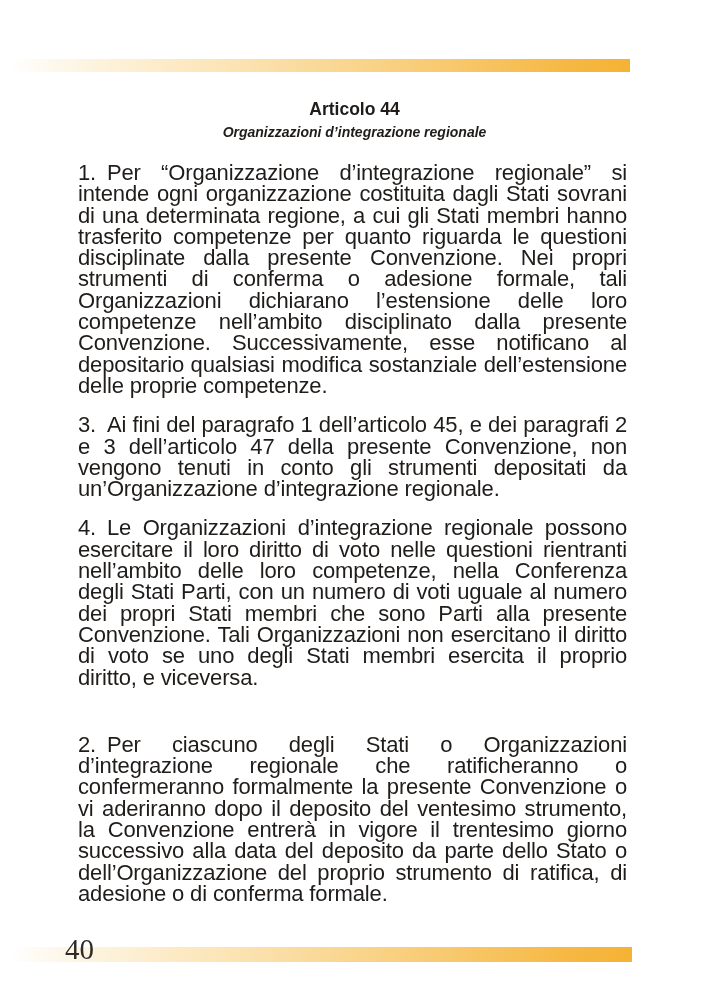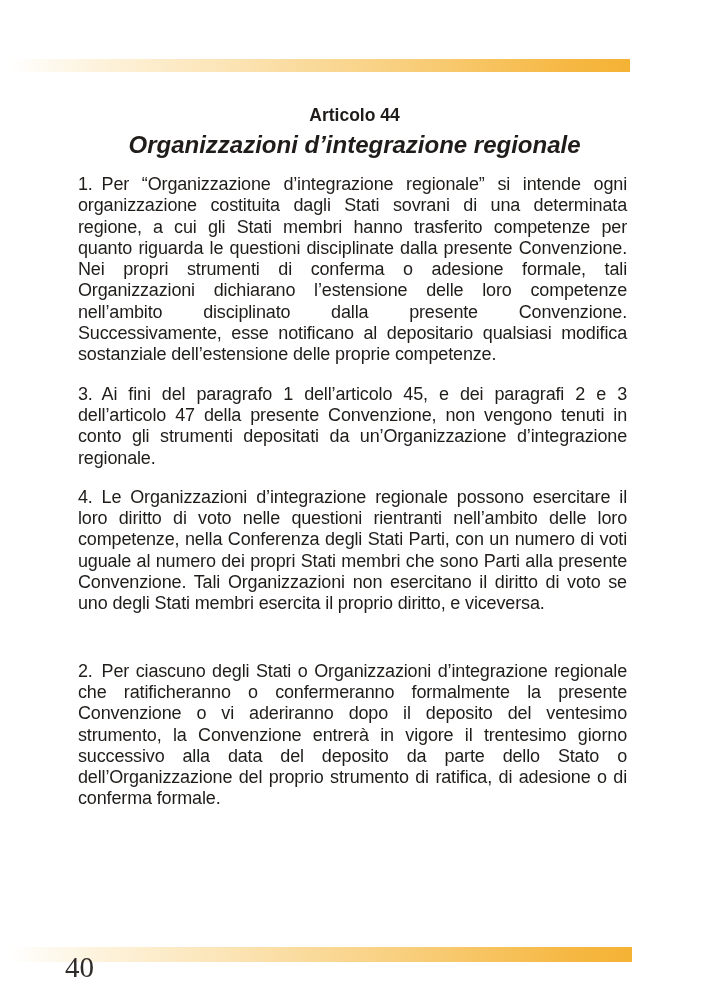--- a/index.html
+++ b/index.html
@@ -36,47 +36,46 @@
   
   .page-number {
     position: absolute;
     left: 65px;
     top: 934px;
     z-index: 2;
     font-family: "Liberation Serif", serif;
     font-size: 29px;
     line-height: 1.1;
     color: #2f2b29;
-    margin-top: 18px;
   }
 
   
   .content {
     position: absolute;
     left: 78px;
     top: 97px;
     width: 553px;
   }
   .article-header { margin: 0 0 19px 0; text-align: center; }
   .article-heading {
-    margin: 8px;
+    margin: 2px;
     font-size: 17.5px;
     line-height: 21px;
     font-weight: bold;
   }
   .article-subtitle {
     margin: 0;
-    font-size: 24px;
+    font-size: 14px;
     line-height: 21px;
     font-weight: bold;
     font-style: italic;
   }
   .article p {
     margin: 0 4px 18px 0;
-    font-size: 18px;
+    font-size: 22px;
     line-height: 21.3px;
     letter-spacing: -0.15px;
     text-align: justify;
     hyphens: auto;
     -webkit-hyphens: auto;
   }
   .article p:last-child { margin-bottom: 0; }
   .article-45 { margin-top: 46px; }
 </style>
 </head>

